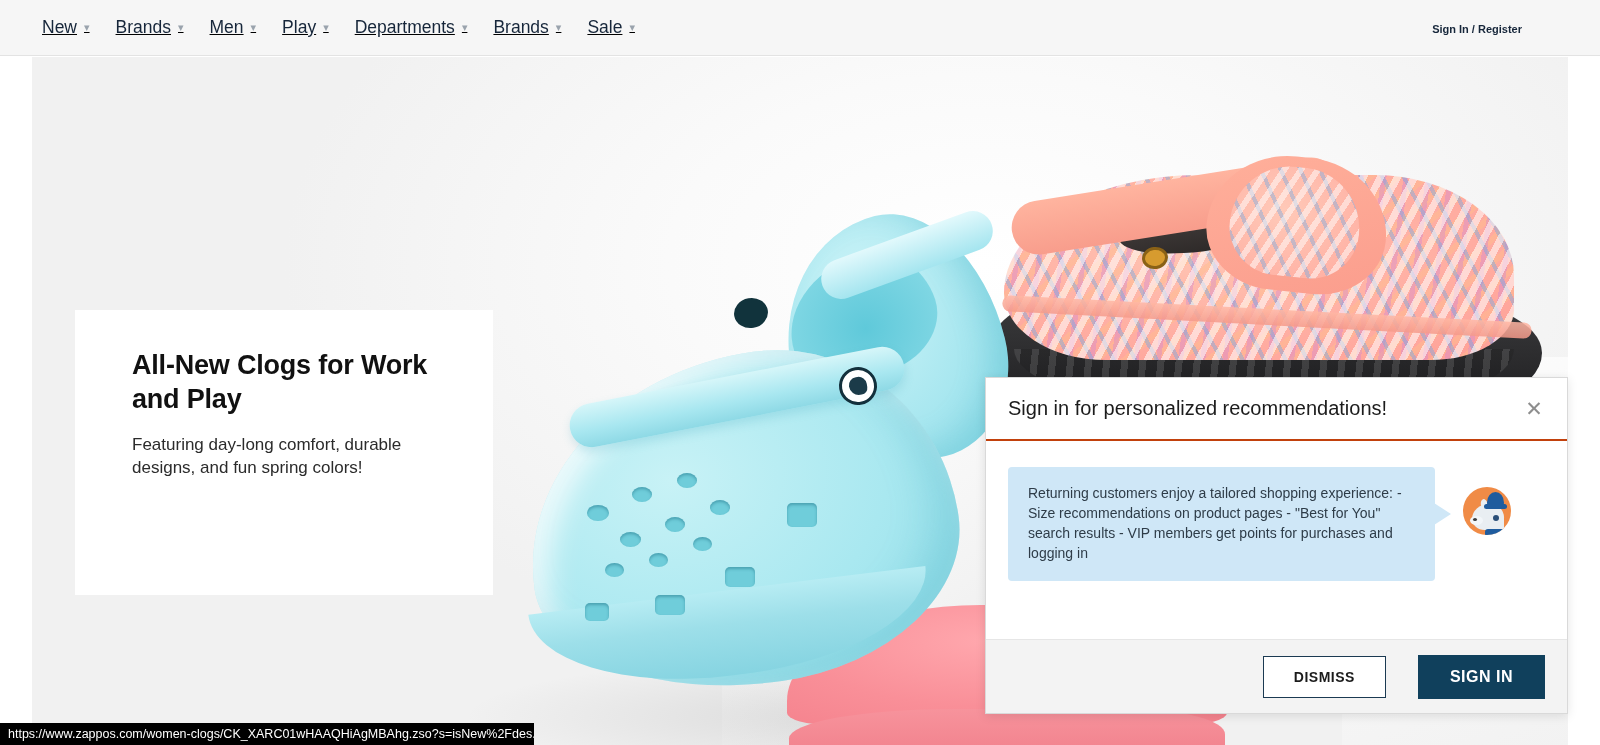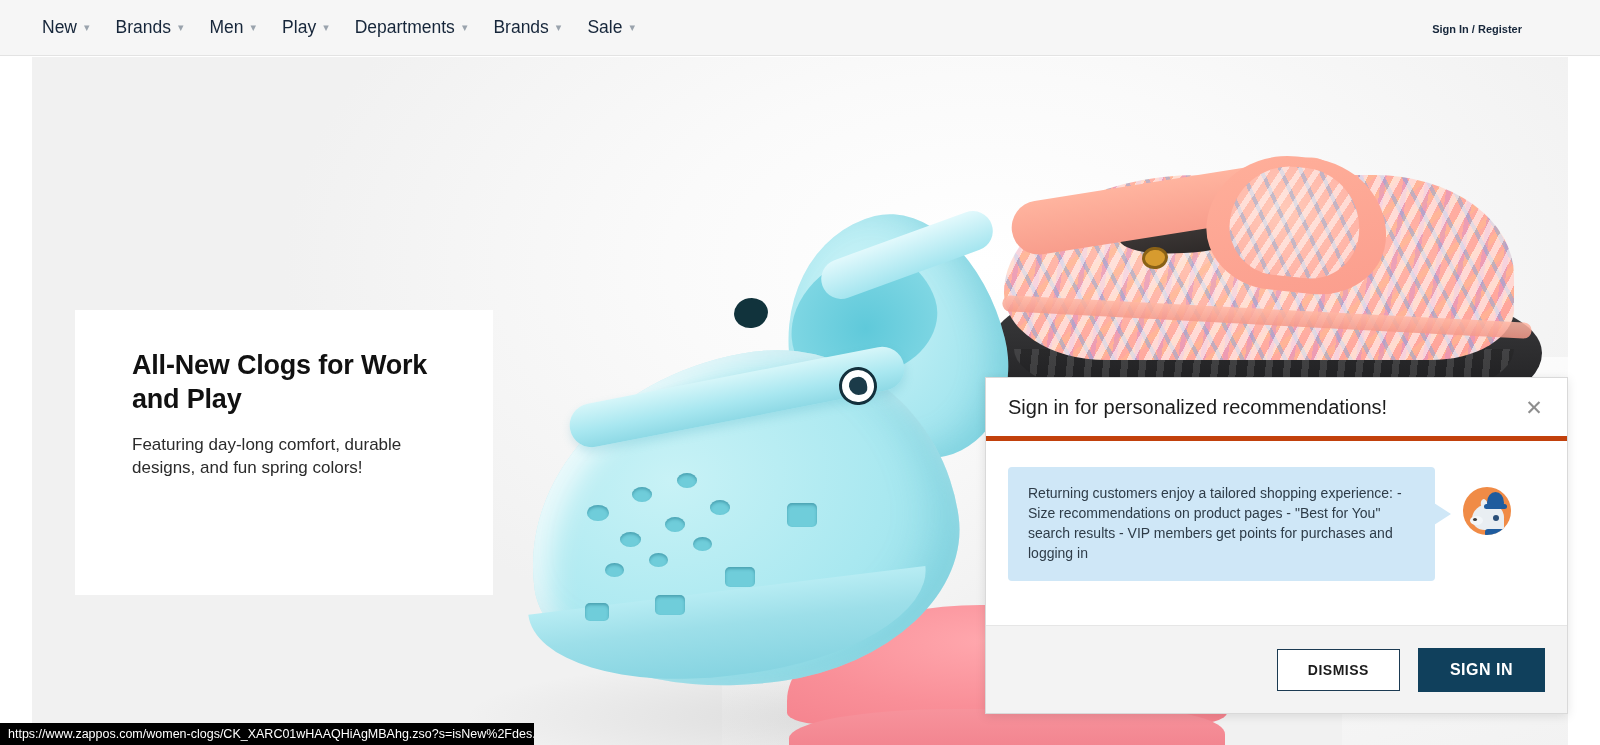--- a/index.html
+++ b/index.html
@@ -11,21 +11,21 @@
   }
 
   
   .topnav {
     position: absolute; top: 0; left: 0;
     width: 1600px; height: 56px;
     background: #f6f6f6;
     border-bottom: 1px solid #e3e3e3;
     display: flex; align-items: center;
   }
-  .nav-left { display: flex; padding-left: 42px; gap: 0px; }
+  .nav-left { display: flex; padding-left: 42px; gap: 0px; text-decoration: underline; }
   .nav-item {
     display: flex; align-items: baseline;
     color: #16263a;
     font-size: 17.5px;
     padding: 0 14px 0 0;
     margin-right: 12px;
     cursor: pointer;
     white-space: nowrap;
   }
   .caret {
@@ -253,21 +253,21 @@
     position: absolute; left: 985px; top: 377px;
     width: 583px; height: 337px;
     background: #ffffff;
     border: 1px solid #d9d9d9;
     box-shadow: 0 2px 10px rgba(0,0,0,.10);
     display: flex; flex-direction: column;
   }
   .modal-header {
     position: relative;
     height: 63px;
-    border-bottom: 5px solid #c2410c;
+    border-bottom: 2px solid #c2410c;
     display: flex; align-items: center;
     padding: 0 22px;
   }
   .modal-title {
     font-size: 20px; color: #1c1c1c; font-weight: normal;
   }
   .modal-close {
     position: absolute; right: 20px; top: 50%;
     transform: translateY(-50%);
     width: 26px; height: 26px;
@@ -346,25 +346,25 @@
   .av-nostril {
     position: absolute; left: 10px; top: 31px;
     width: 4px; height: 3px; background: #3a3a3a; border-radius: 50%;
   }
   .av-scarf {
     position: absolute; left: 22px; top: 42px;
     width: 22px; height: 8px; background: #1f5c9e; border-radius: 3px;
   }
 
   .modal-footer {
-    height: 88px;
+    height: 74px;
     background: #f3f3f3;
     border-top: 1px solid #e6e6e6;
     display: flex; align-items: center; justify-content: flex-end;
-    gap: 18px;
+    gap: 32px;
     padding-right: 22px;
   }
   .btn-dismiss {
     background: #ffffff;
     border: 1.6px solid #1b3a52;
     color: #1b1b1b;
     font-size: 14px; font-weight: bold; letter-spacing: .5px;
     padding: 12px 30px;
     cursor: pointer;
     font-family: "Liberation Sans", sans-serif;

